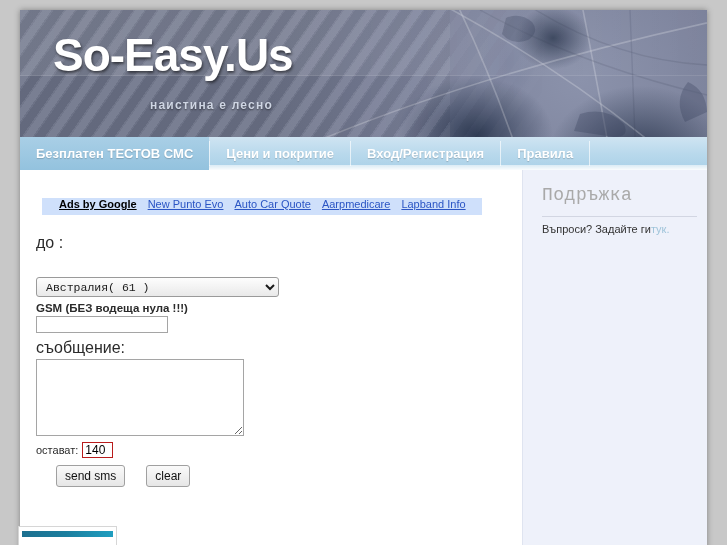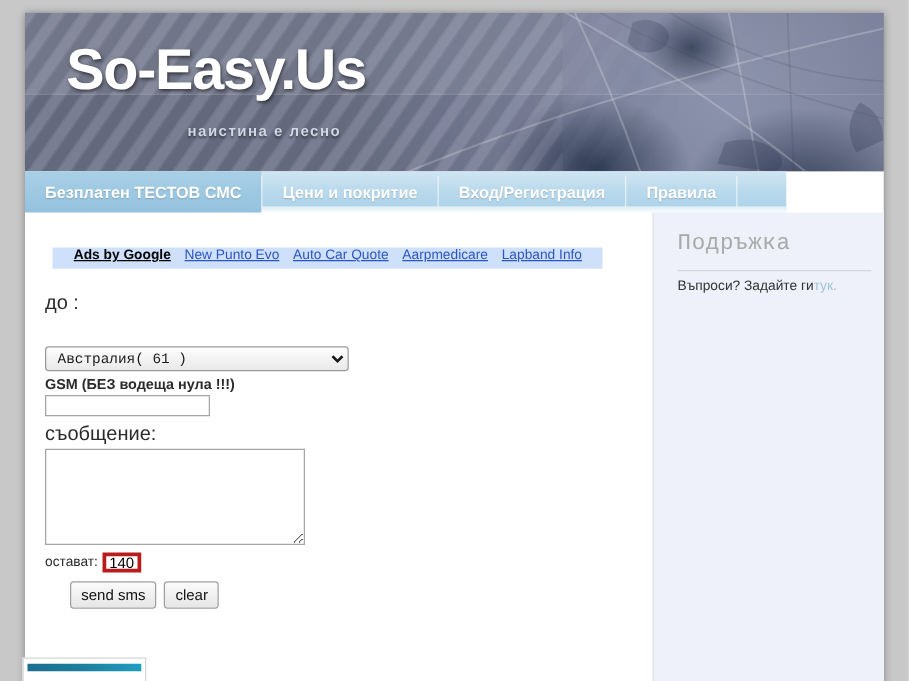--- a/index.html
+++ b/index.html
@@ -105,21 +105,21 @@
     font-weight: bold;
     color: #cfd6e4;
     letter-spacing: 1.2px;
     text-shadow: 0 1px 2px rgba(0,0,0,0.5);
   }
 
   
   #nav {
     position: relative;
     height: 33px;
-    width: 609px;
+    width: 687px;
     background: linear-gradient(180deg, #cfe4f2 0%, #b9d9ec 50%, #aad1e8 100%);
     display: flex;
     align-items: stretch;
   }
   #nav::after {
     content: "";
     position: absolute;
     left: 0; right: 0; bottom: 0;
     height: 5px;
     background: linear-gradient(180deg, rgba(255,255,255,0.55), rgba(255,255,255,0.95));
@@ -262,28 +262,28 @@
     margin-bottom: 7px;
   }
   .counter-row .lbl {
     font-size: 11px;
     color: #2b2b2b;
     margin-right: 4px;
   }
   input.counter {
     width: 31px;
     height: 16px;
-    border: 3px solid #b91c1c;
+    border: 1px solid #b91c1c;
     background: #ffffff;
     font-size: 12px;
     font-family: "Liberation Sans", sans-serif;
     padding: 0 2px;
     box-sizing: border-box;
   }
-  .btn-row { display: flex; gap: 6px; padding-left: 20px; }
+  .btn-row { display: flex; gap: 21px; padding-left: 20px; }
   button.gbtn {
     font-size: 12px;
     font-family: "Liberation Sans", sans-serif;
     color: #111;
     background: linear-gradient(180deg, #fafafa 0%, #e6e6e6 100%);
     border: 1px solid #a0a0a0;
     border-radius: 3px;
     padding: 3px 8px;
     cursor: pointer;
   }

